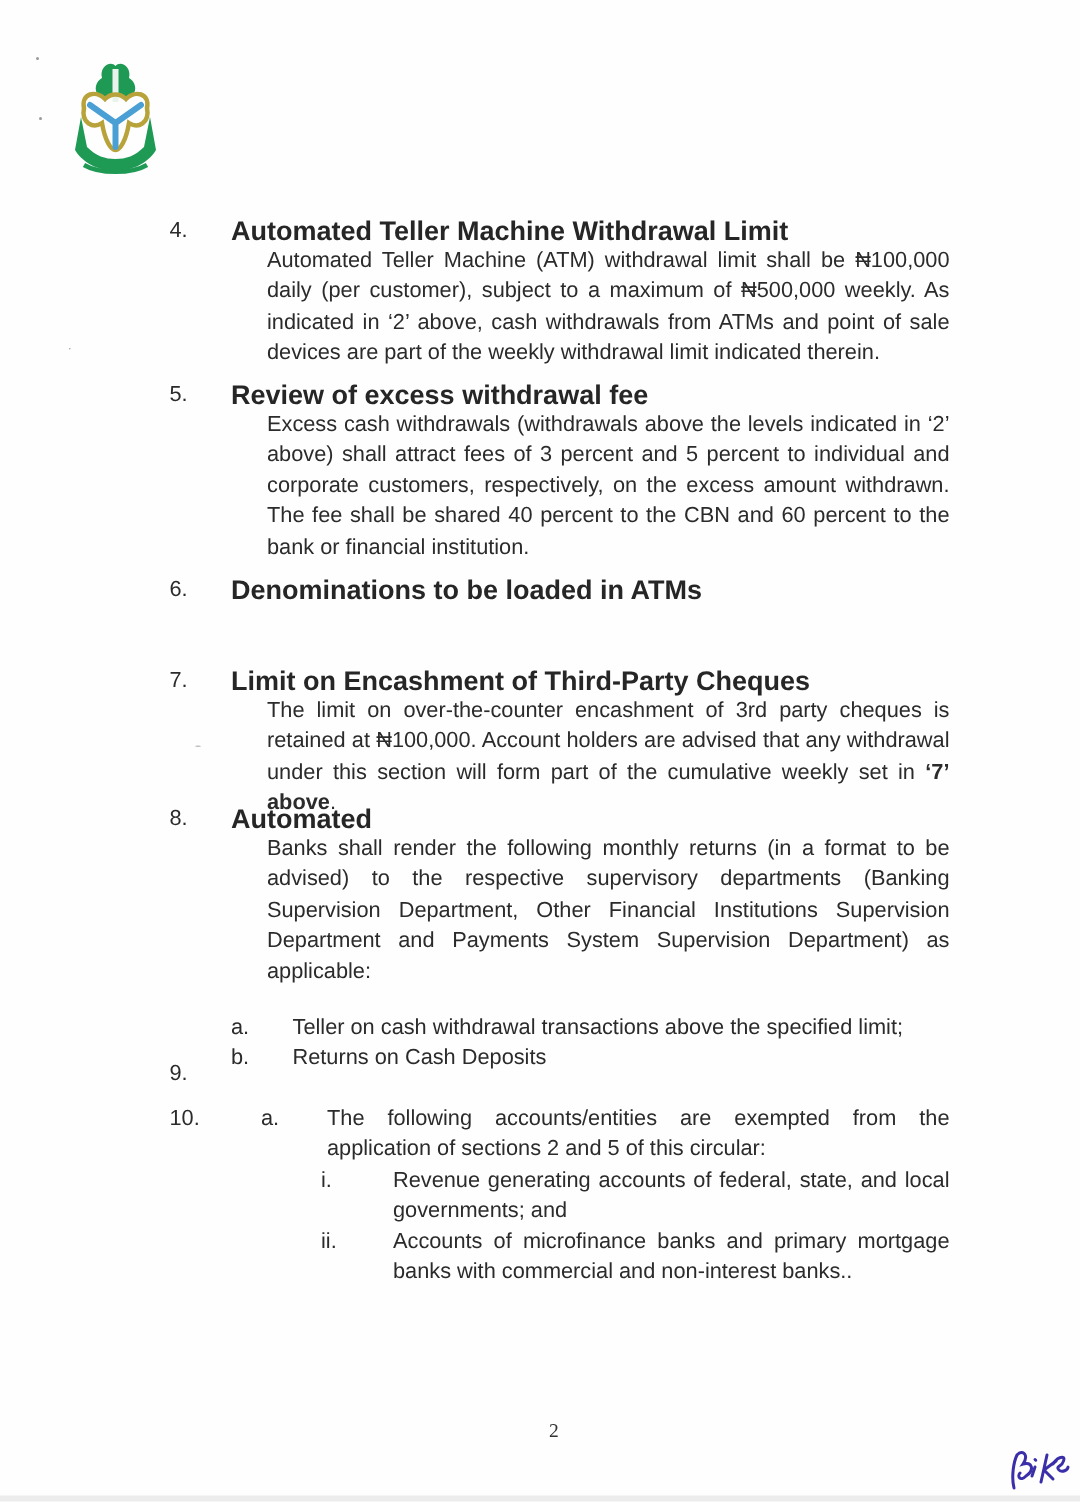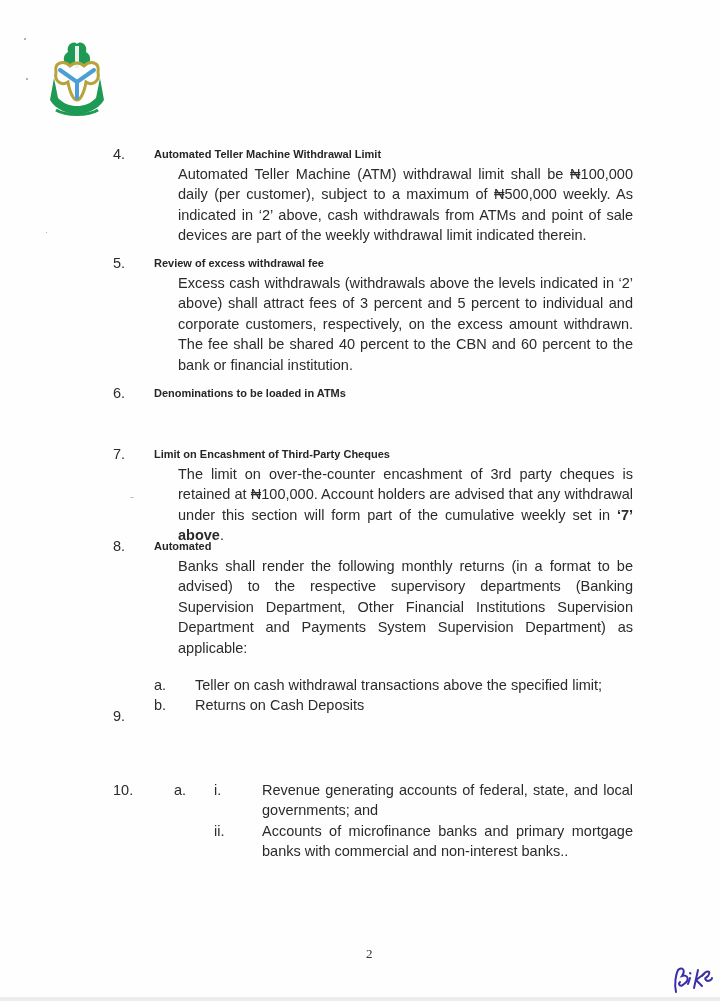--- a/index.html
+++ b/index.html
@@ -7,21 +7,21 @@
     width:720px; height:1001px; background:#ffffff; position:relative; overflow:hidden;
     font-family:"Liberation Sans", sans-serif; color:#2b2b2b;
   }
   .page { position:absolute; left:0; top:0; width:720px; height:997px; background:#fefefe; }
   .bottom-rule { position:absolute; left:0; top:997px; width:720px; height:4px; background:#ececec; }
   .logo { position:absolute; left:46px; top:38px; width:62px; height:80px; }
   .speck { position:absolute; width:2px; height:2px; border-radius:50%; background:#9a9a9a; }
   .section { position:absolute; left:113px; width:520px; }
   .num { position:absolute; left:0; top:0; font-size:14.5px; line-height:20px; }
   .body { margin-left:41px; font-size:14.5px; line-height:20.4px; }
-  .head { font-weight:bold; font-size:11px; line-height:20px; color:#262626; }
+  .head { font-weight:bold; font-size:18px; line-height:20px; color:#262626; }
   .p { text-align:justify; }
   .p.last-left { text-align-last:left;margin-left:24px; }
   .sub { display:flex; font-size:14.5px; line-height:20.4px; }
   .sub .lbl { width:41px; flex:none; }
   .sub .txt { flex:1; }
   .b { font-weight:bold; }
   .page-number { position:absolute; left:366px; top:946px; font-family:"Liberation Serif", serif; font-size:13px; color:#333; }
   .signature { position:absolute; left:670px; top:962px; width:44px; height:36px; }
 </style>
 </head>
@@ -90,26 +90,27 @@
       </div>
     </div>
   </div>
 
   <div class="section" style="top:706px;">
     <div class="num">9.</div>
     <div class="body">
     </div>
   </div>
 
-  <div class="section" style="top:780px;">
+  <div class="section" style="top:736px;">
     <div class="num">10.</div>
     <div class="body">
       <div class="sub" style="margin-left:20px;">
         <span class="lbl" style="width:20px;">a.</span>
         <div class="txt">
+          <div class="p last-left">The following accounts/entities are exempted from the application of sections 2 and 5 of this circular:</div>
           <div class="sub" style="margin-left:20px;">
             <span class="lbl" style="width:24px;">i.</span>
             <span class="txt p last-left">Revenue generating accounts of federal, state, and local governments; and</span>
           </div>
           <div class="sub" style="margin-left:20px;">
             <span class="lbl" style="width:24px;">ii.</span>
             <span class="txt p last-left">Accounts of microfinance banks and primary mortgage banks with commercial and non-interest banks..</span>
           </div>
         </div>
       </div>

